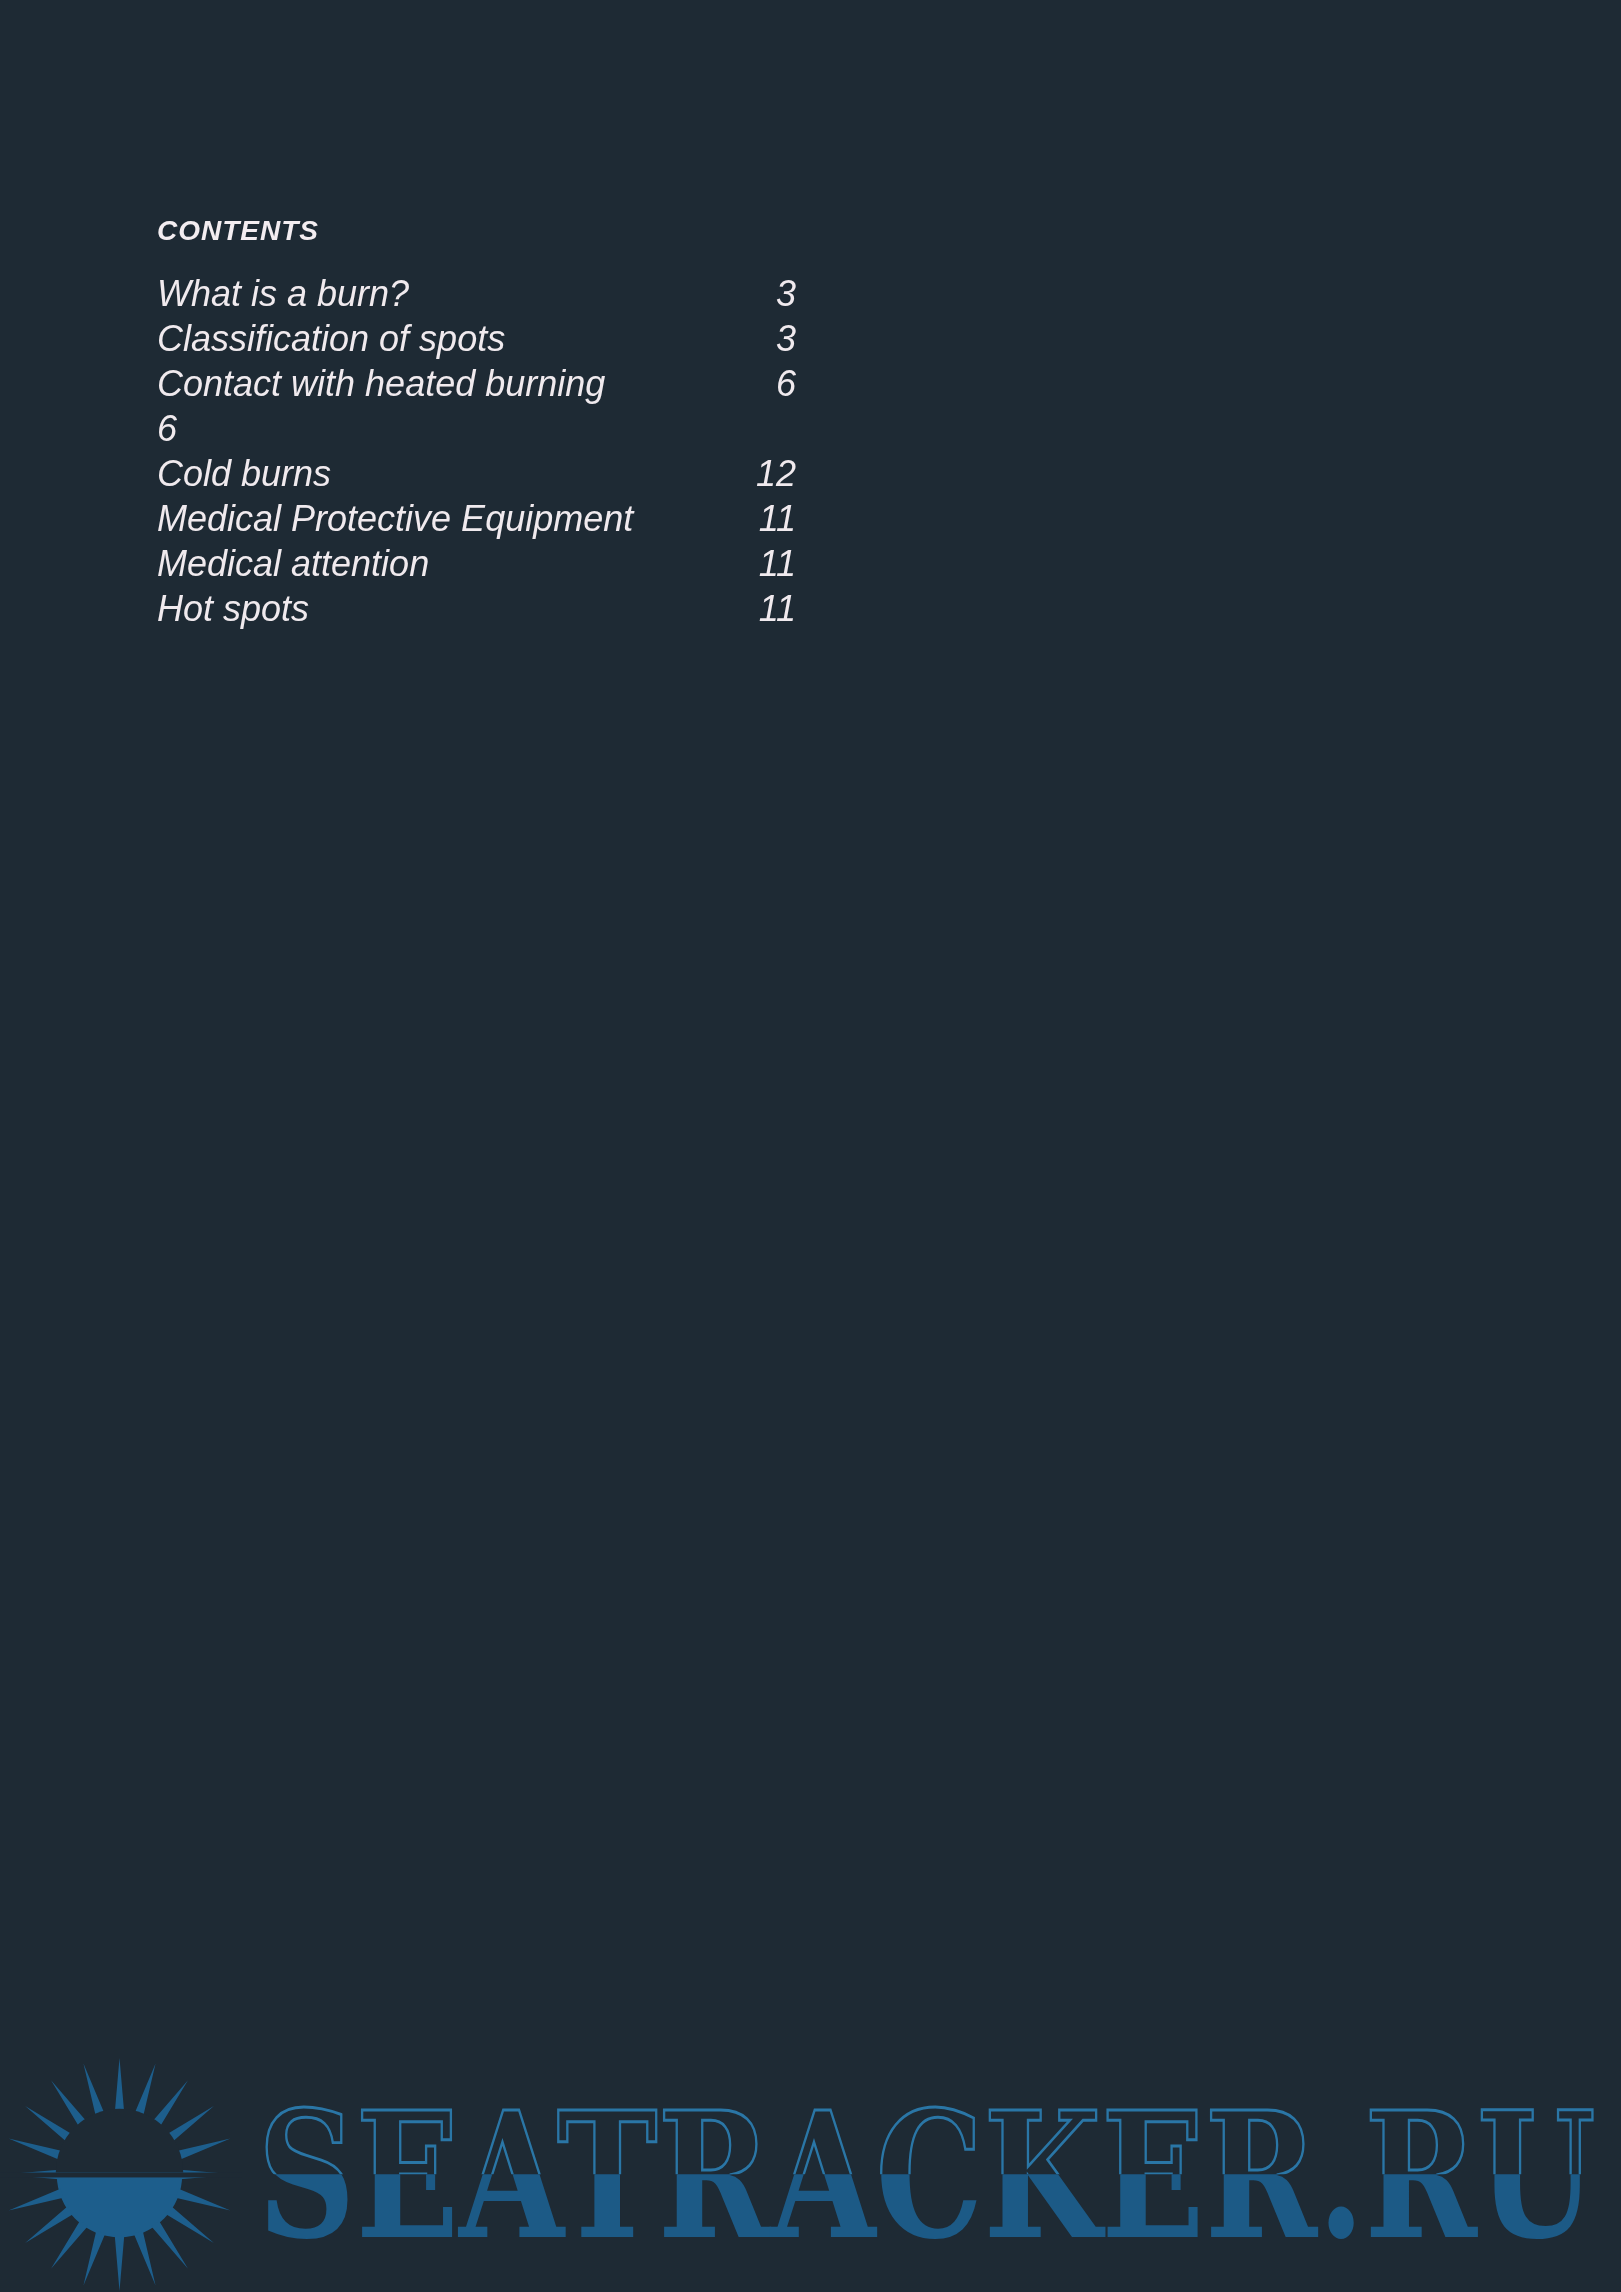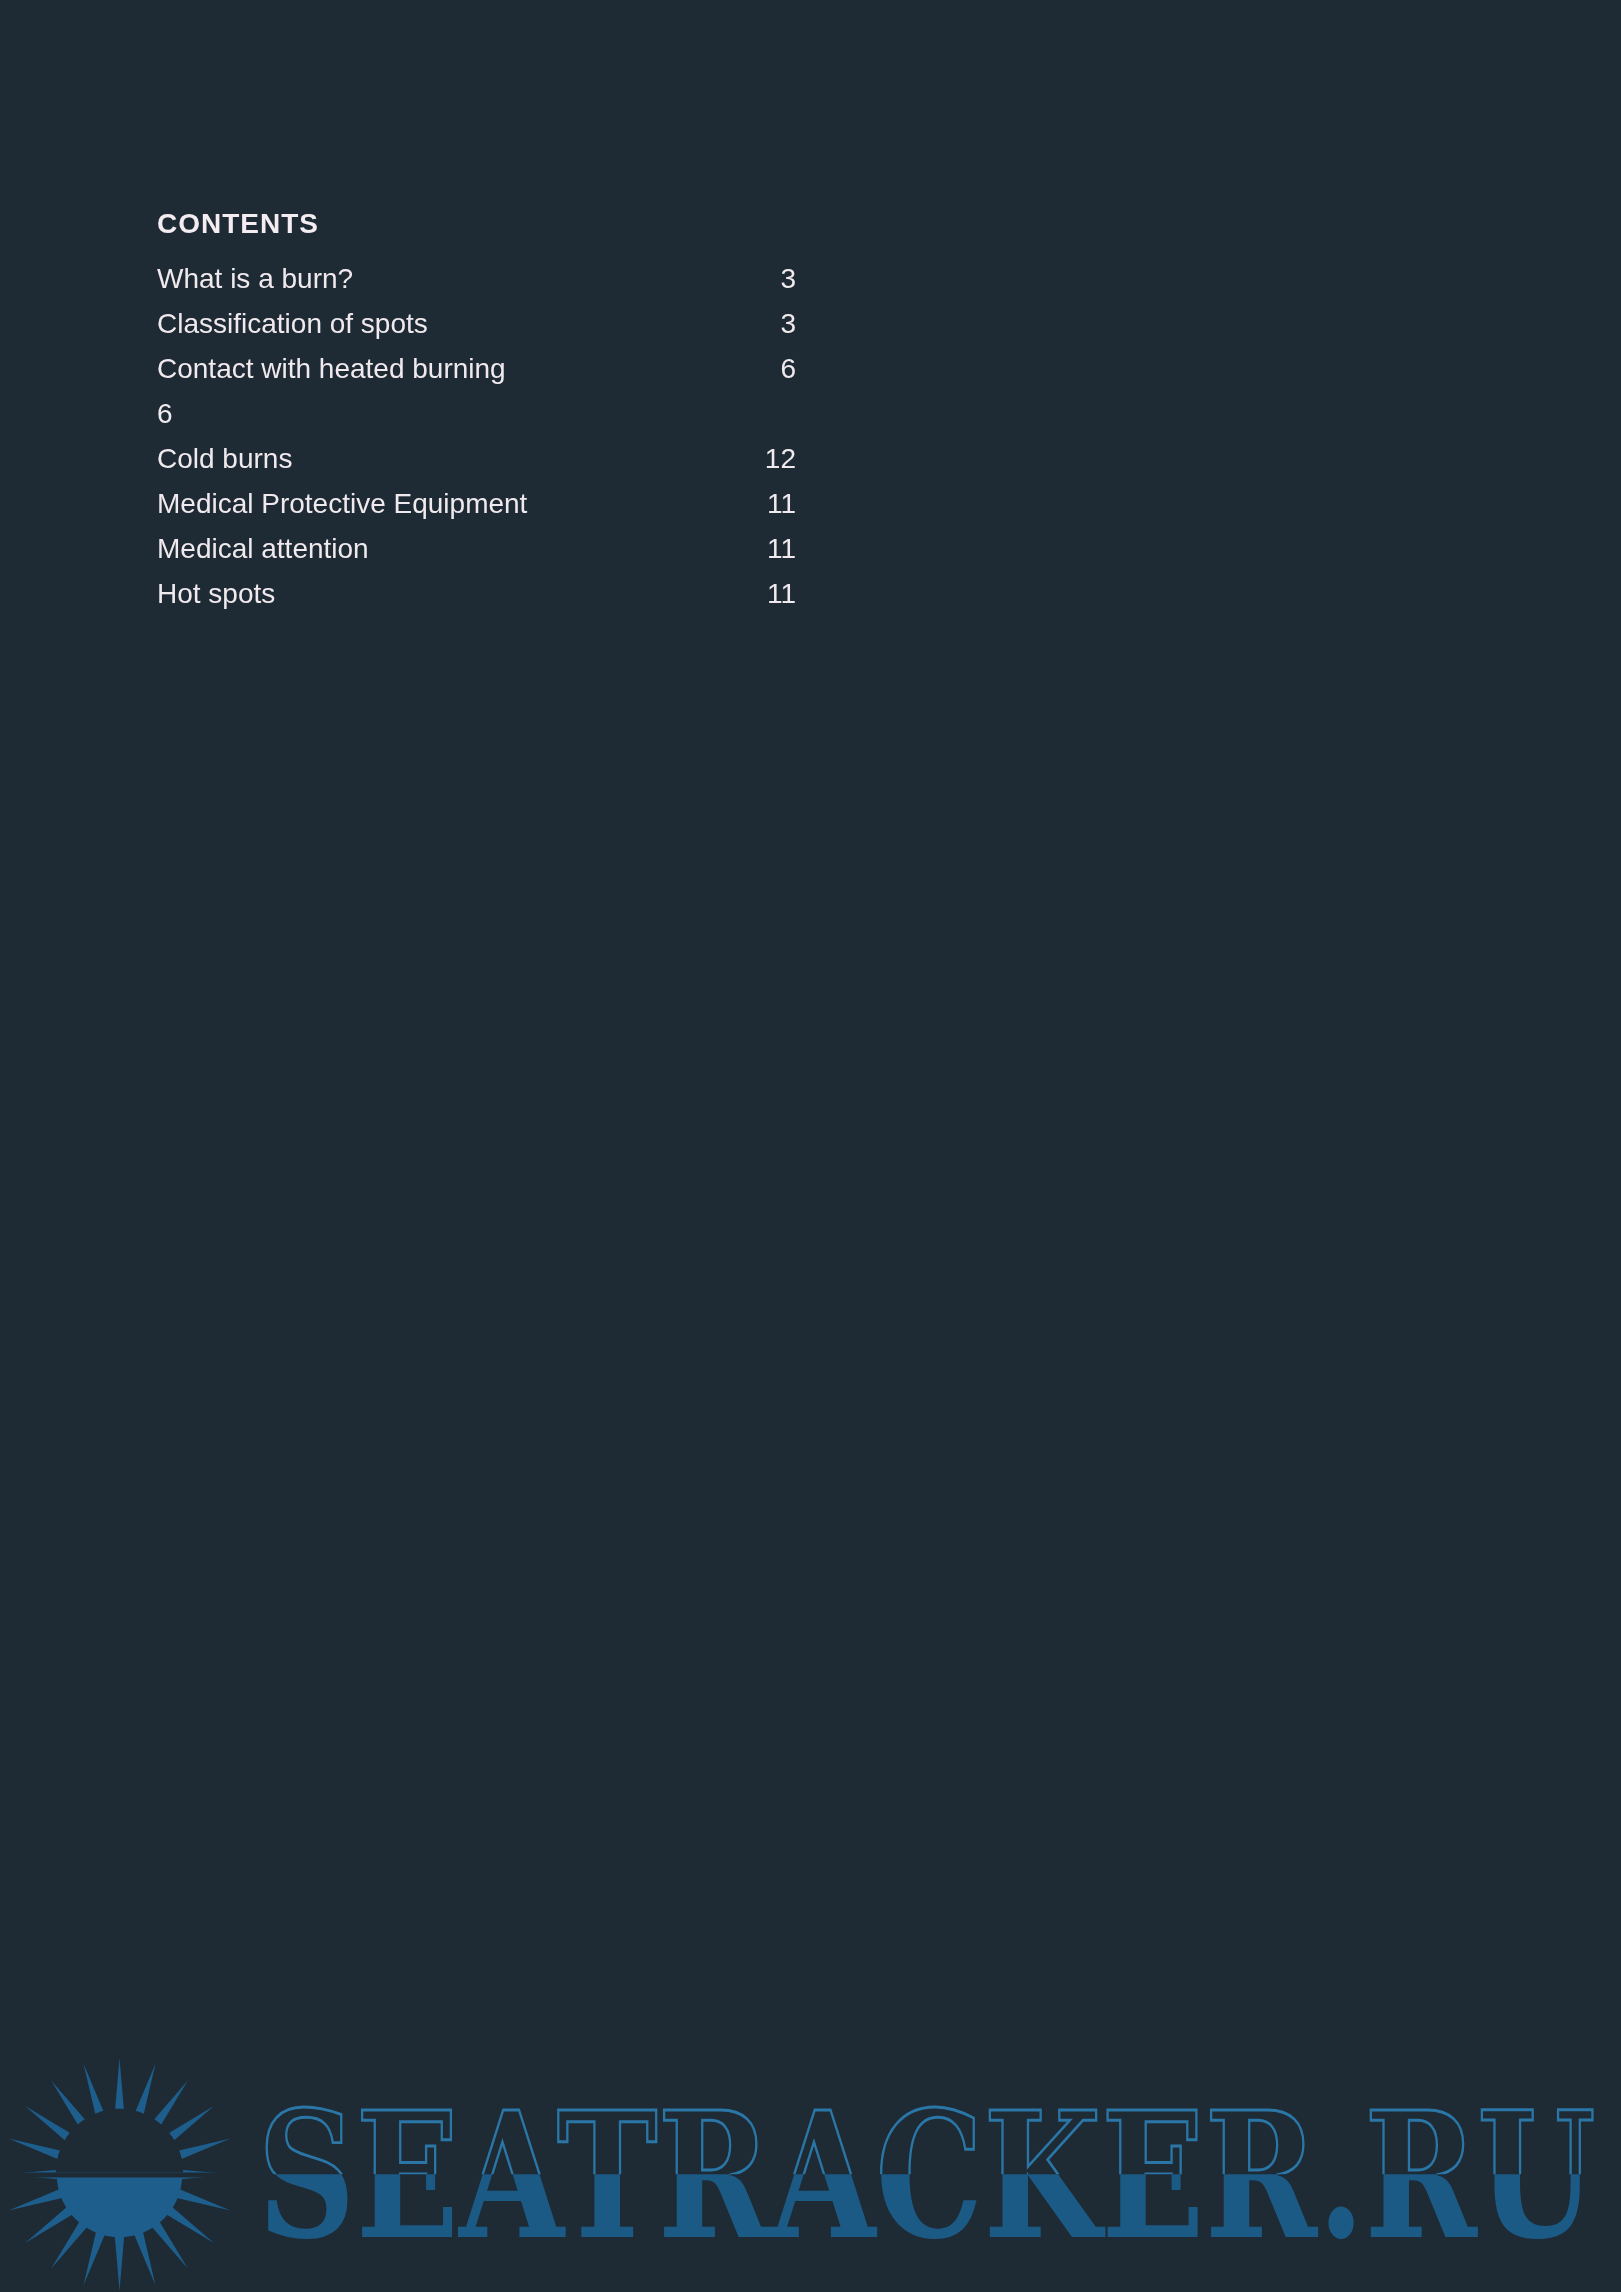--- a/index.html
+++ b/index.html
@@ -9,39 +9,40 @@
     height: 2293px;
     background: #1e2a34;
     overflow: hidden;
     font-family: "Liberation Sans", sans-serif;
   }
 
   
   .toc {
     position: absolute;
     left: 157px;
-    top: 209px;
+    top: 216px;
     width: 639px;
+    font-style: italic;
   }
   .toc-heading {
     color: #f3edf1;
     font-size: 28px;
     font-weight: 700;
     letter-spacing: 1px;
     line-height: 29px;
     margin: 0 0 25.5px 0;
   }
   .toc-rows { position: absolute; left: 0; top: 54px; width: 639px; }
   .toc-row {
     display: flex;
     justify-content: space-between;
-    align-items: flex-start;
+    align-items: flex-end;
     height: 45px;
     color: #f0eaee;
-    font-size: 28px;
+    font-size: 36px;
     font-weight: 400;
   }
   .toc-row .toc-label { white-space: nowrap; }
   .toc-row .toc-page  { text-align: right; }
 
   
   .wm-text-svg { position: absolute; left: 0; top: 2039px; }
   .wm-outline {
     font-family: "DejaVu Serif", "Liberation Serif", serif;
     font-weight: 700;

